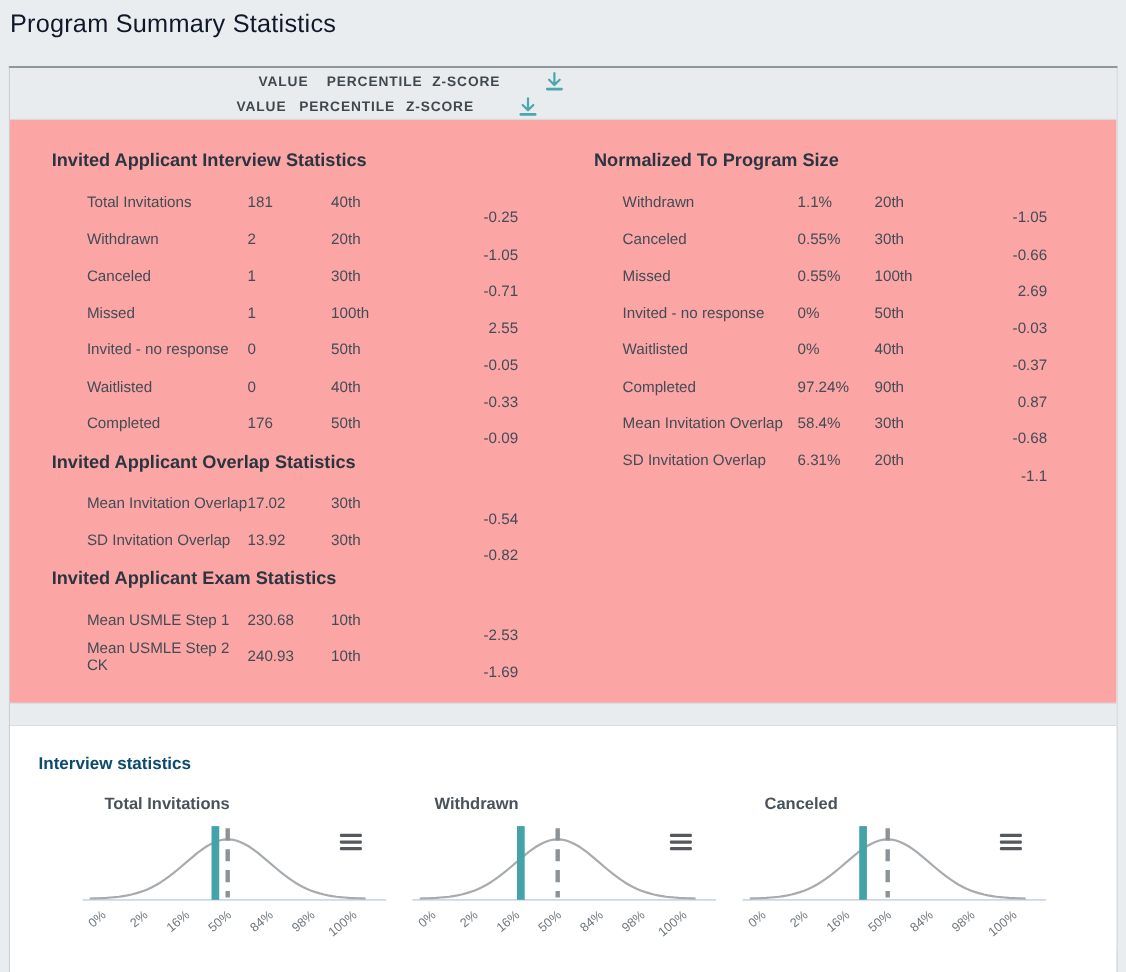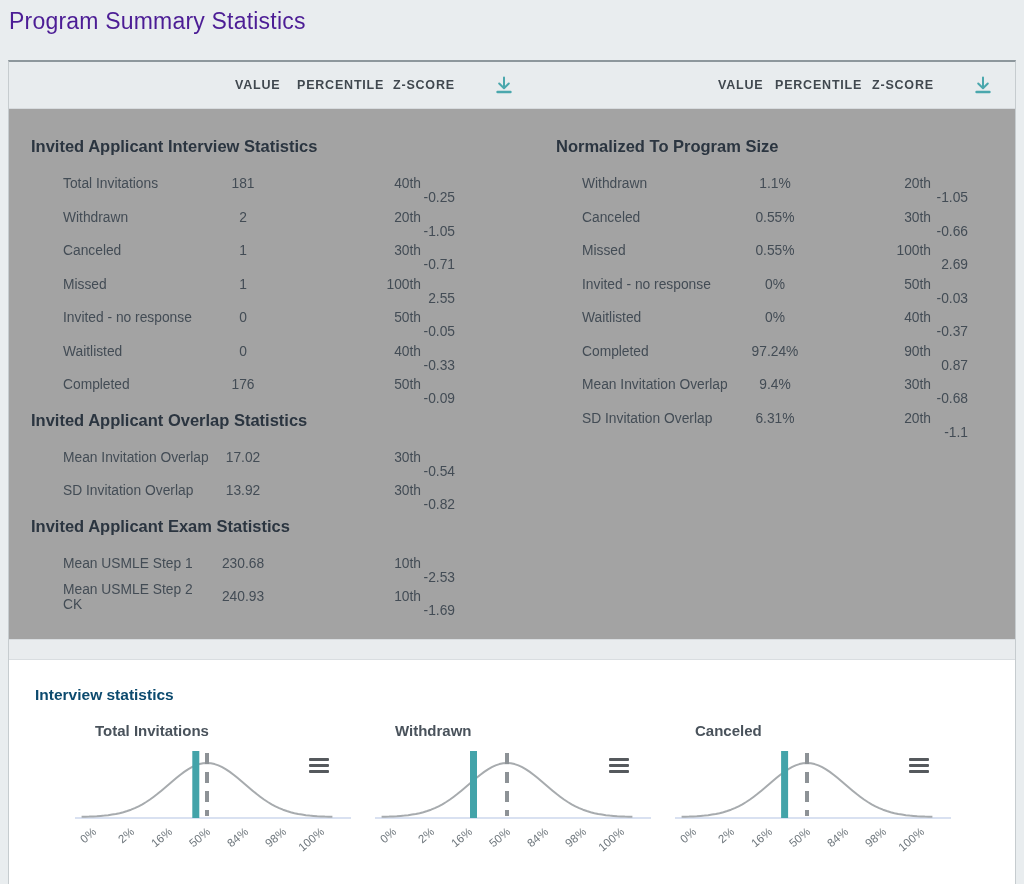--- a/index.html
+++ b/index.html
@@ -9,38 +9,39 @@
     background: #e9edef;
     font-family: "Liberation Sans", sans-serif;
     overflow: hidden;
     position: relative;
     color: #434c55;
   }
   .page-title {
     margin: 8px 0 0 9px;
     font-size: 23px;
     font-weight: 500;
-    color: #4c1d95;
+    color: #0f172a;
     letter-spacing: 0.2px;
   }
   .card {
     position: absolute;
     left: 8px; top: 60px;
     width: 1008px; height: 834px;
     background: #ffffff;
     border: 1px solid #c6cccf;
     border-top: 2px solid #8d979c;
     overflow: hidden;
   }
   
   .card-header {
     height: 47px;
     background: #e8ecee;
     border-bottom: 1px solid #d7dbde;
     display: flex;
+    flex-direction: column;
   }
   .header-half { position: relative; width: 504px; height: 100%; }
   .hcol {
     position: absolute; top: 50%; transform: translateY(-50%);
     font-size: 12.5px; font-weight: 700; color: #40484f;
     letter-spacing: 0.8px; white-space: nowrap;
   }
   .half-l .h-value { left: 226px; }
   .half-l .h-perc  { left: 288px; }
   .half-l .h-z     { left: 384px; }
@@ -49,41 +50,41 @@
   .half-r .h-perc  { left: 263px; }
   .half-r .h-z     { left: 360px; }
   .half-r .dl-btn  { left: 458px; }
   .dl-btn {
     position: absolute; top: 50%; transform: translateY(-50%);
     width: 26px; height: 26px; padding: 0;
     background: transparent; border: none; cursor: pointer;
   }
   .dl-btn svg { display: block; margin: auto; }
   
-  .card-body { display: flex; padding: 28px 0 30px; background: #a3a3a3; gap: 32px; }
+  .card-body { display: flex; padding: 28px 16px 30px; background: #fca5a5; }
   .panel { width: 504px; }
   .sec-title {
     font-size: 16.5px; font-weight: 700; color: #2b3540;
     margin: 14px 0 6px;
   }
   .panel > .sec-title:first-child { margin-top: 0; }
   .panel-l .sec-title { padding-left: 22px; }
   .panel-r .sec-title { padding-left: 11px; }
   .trow {
     display: grid; height: 33.5px; align-items: center;
     font-size: 13.8px; color: #434c55;
   }
   .panel-l .trow { grid-template-columns: 200px 76px 136px 40px 52px; }
   .panel-r .trow { grid-template-columns: 196px 70px 120px 46px 72px; }
   .panel-l .c-label { padding-left: 54px; }
   .panel-r .c-label { padding-left: 37px; }
-  .c-value { text-align: center; }
+  .c-value { text-align: left; }
   .panel-l .c-value { padding-right: 8px; }
   .panel-r .c-value { padding-right: 2px; }
-  .c-perc { text-align: right; }
+  .c-perc { text-align: left; }
   .c-z { text-align: right; margin-top: 28px; }
   .panel-l .c-z { padding-right: 6px; }
   .panel-r .c-z { padding-right: 9px; }
   
   .divider-band {
     height: 21px; background: #e9ecee;
     border-top: 1px solid #d9dde0;
     border-bottom: 1px solid #d9dde0;
   }
   
@@ -263,21 +264,21 @@
         </div>
         <div class="trow">
           <div class="c-label">Completed</div>
           <div class="c-value">97.24%</div>
           <div class="c-perc">90th</div>
           <div class="c-z">0.87</div>
           <div class="c-spacer"></div>
         </div>
         <div class="trow">
           <div class="c-label">Mean Invitation Overlap</div>
-          <div class="c-value">9.4%</div>
+          <div class="c-value">58.4%</div>
           <div class="c-perc">30th</div>
           <div class="c-z">-0.68</div>
           <div class="c-spacer"></div>
         </div>
         <div class="trow">
           <div class="c-label">SD Invitation Overlap</div>
           <div class="c-value">6.31%</div>
           <div class="c-perc">20th</div>
           <div class="c-z">-1.1</div>
           <div class="c-spacer"></div>

